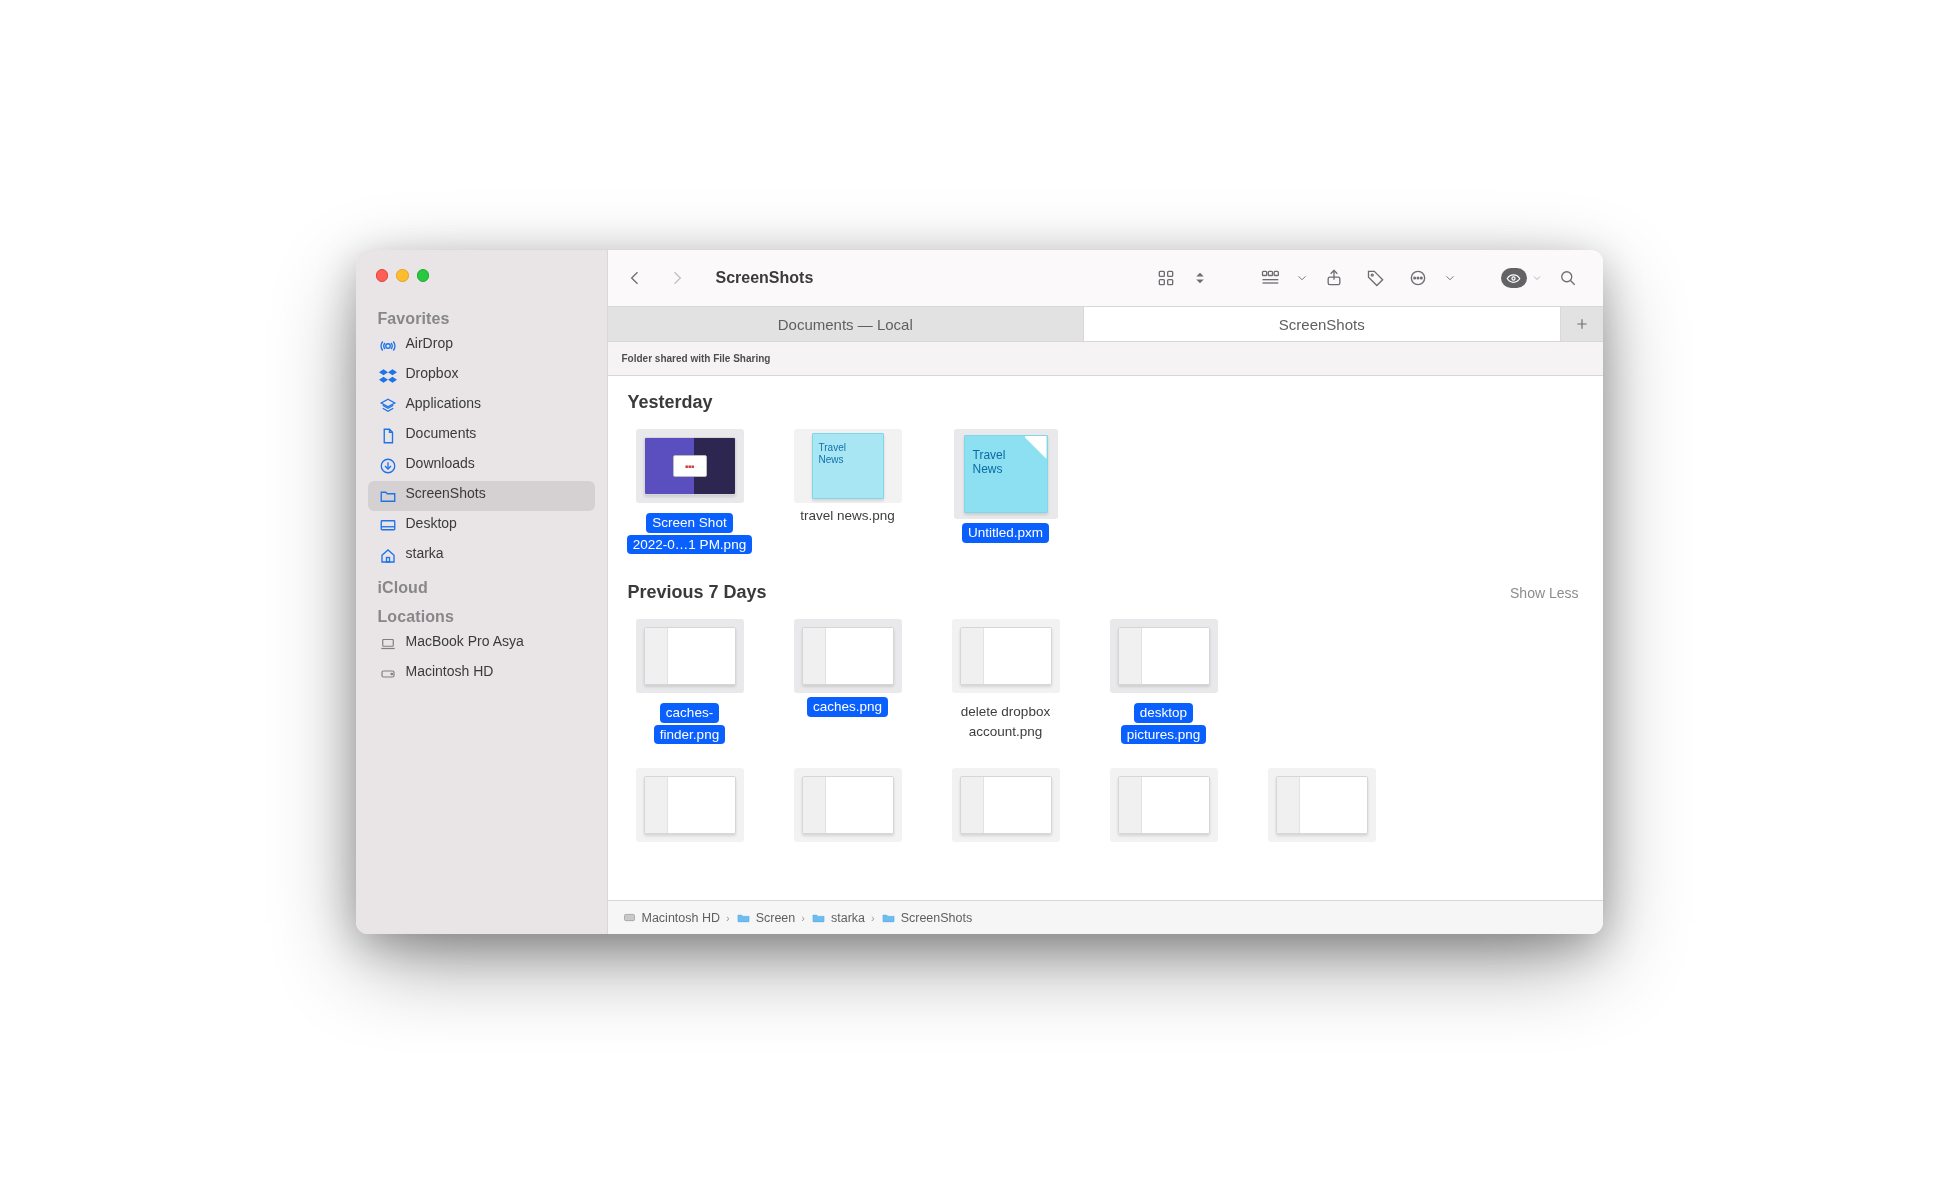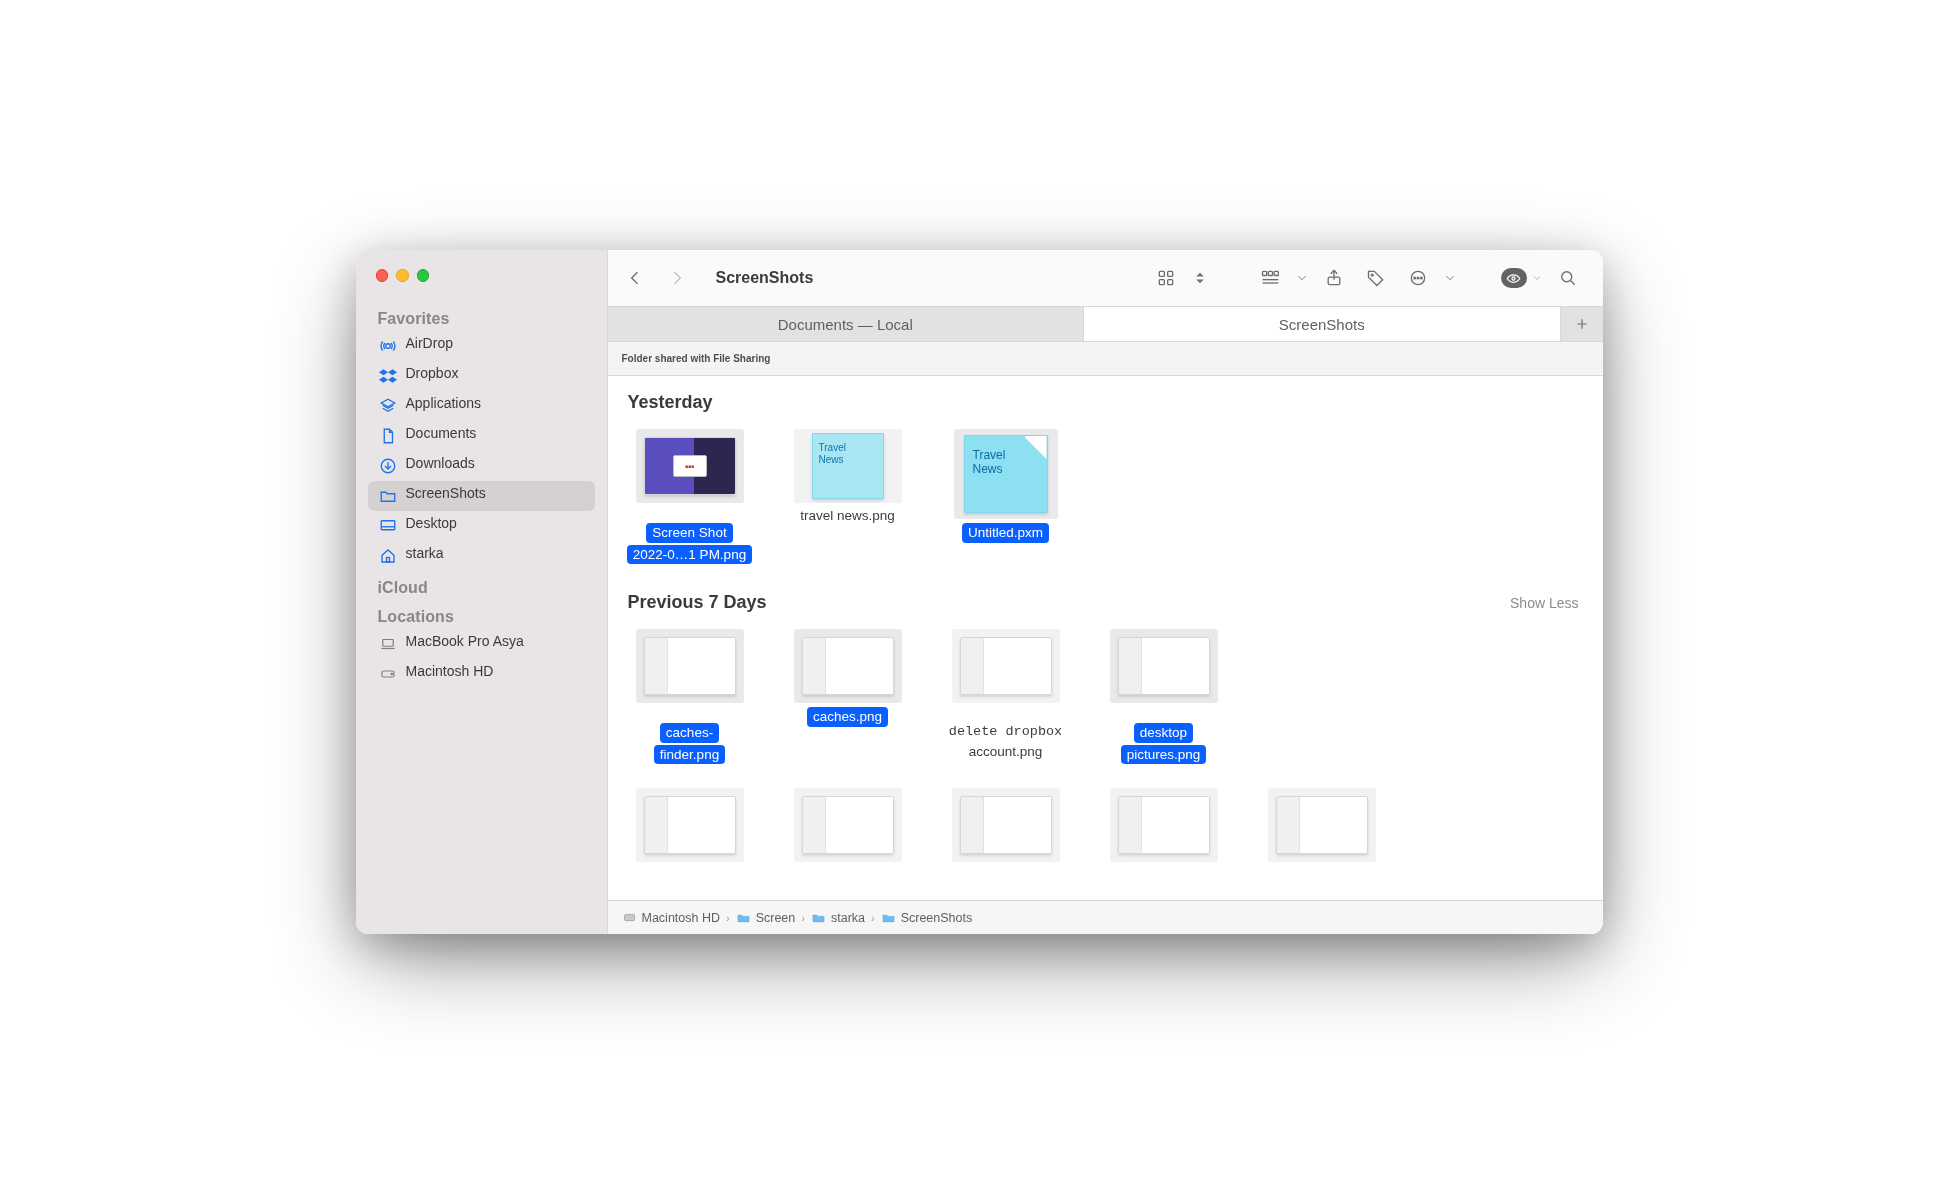--- a/index.html
+++ b/index.html
@@ -148,21 +148,21 @@
 
   .label {
     max-width:140px; text-align:center; font-size:13.5px; color:#3d3d3f;
     line-height:1.3; word-break:break-word;
   }
   .label.selected {
     background:var(--select-blue); color:#fff; border-radius:4px; padding:1px 6px;
   }
   .label.two { display:flex; flex-direction:column; align-items:center; }
   .label.two span { background:var(--select-blue); color:#fff; border-radius:4px; padding:1px 6px; margin-top:2px;}
-  .label.two span:first-child{margin-top:16px;}
+  .label.two span:first-child{margin-top:6px;}
 
   
   .ui-fake {
     width:100%; height:100%;
     display:grid; grid-template-columns: 26% 1fr; font-size:5px; color:#9a9a9d;
   }
   .ui-fake .sb { background:#f1f0f1; border-right:1px solid #e3e2e3; }
   .ui-fake .mn { background:#ffffff; }
 
   
@@ -483,21 +483,21 @@
             <div class="item">
               <div class="thumb">
                 <div class="thumb-inner">
                   <div class="ui-fake">
                     <div class="sb"></div>
                     <div class="mn"></div>
                   </div>
                 </div>
               </div>
               <div class="label two">
-                <span style="background: transparent; color: rgb(61, 61, 63); padding: 0px; font-family: Liberation Mono, monospace;">delete dropbox</span>
+                <span style="background: transparent; color: rgb(61, 61, 63); padding: 0px;">delete dropbox</span>
                 <span style="background: transparent; color: rgb(61, 61, 63); padding: 0px;">account.png</span>
               </div>
             </div>
             <div class="item">
               <div class="thumb selected-ring">
                 <div class="thumb-inner">
                   <div class="ui-fake">
                     <div class="sb"></div>
                     <div class="mn"></div>
                   </div>

